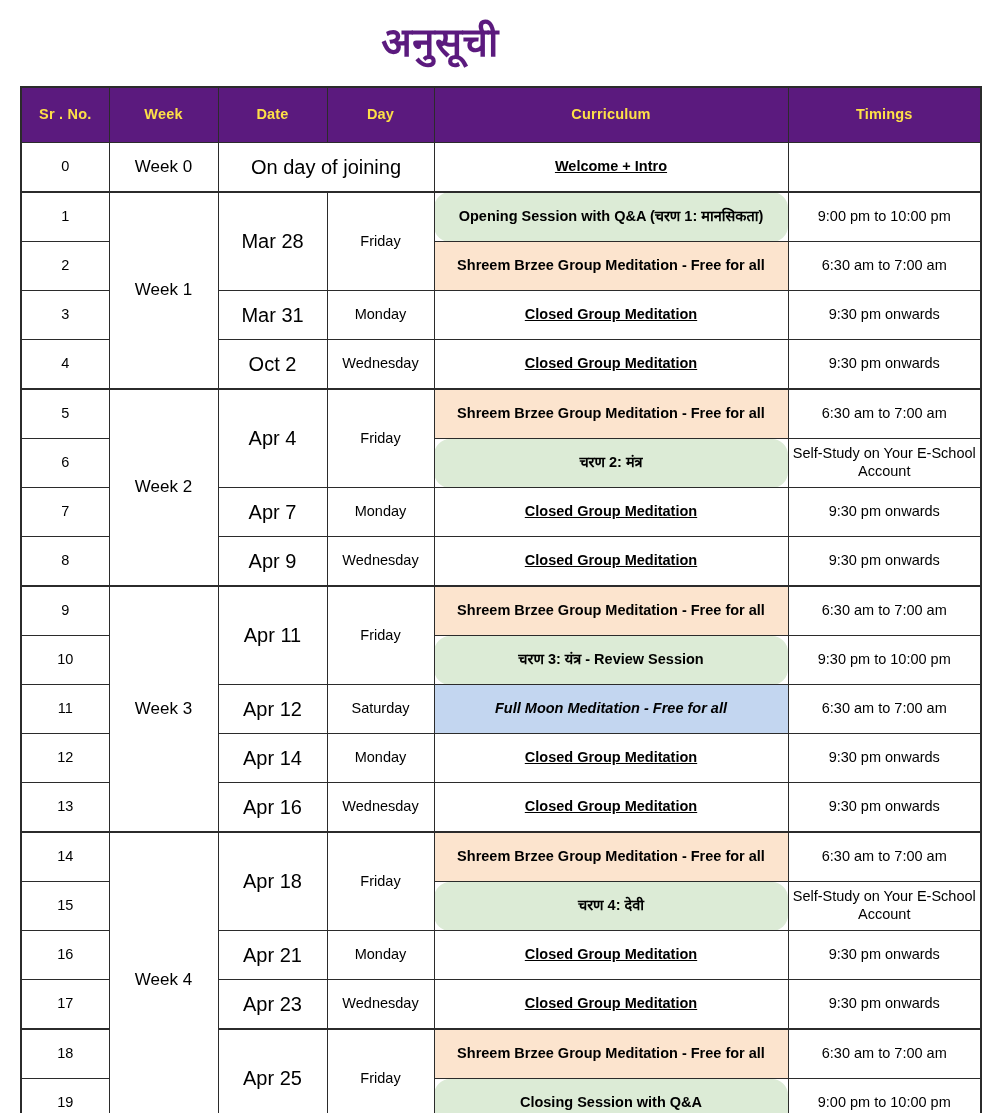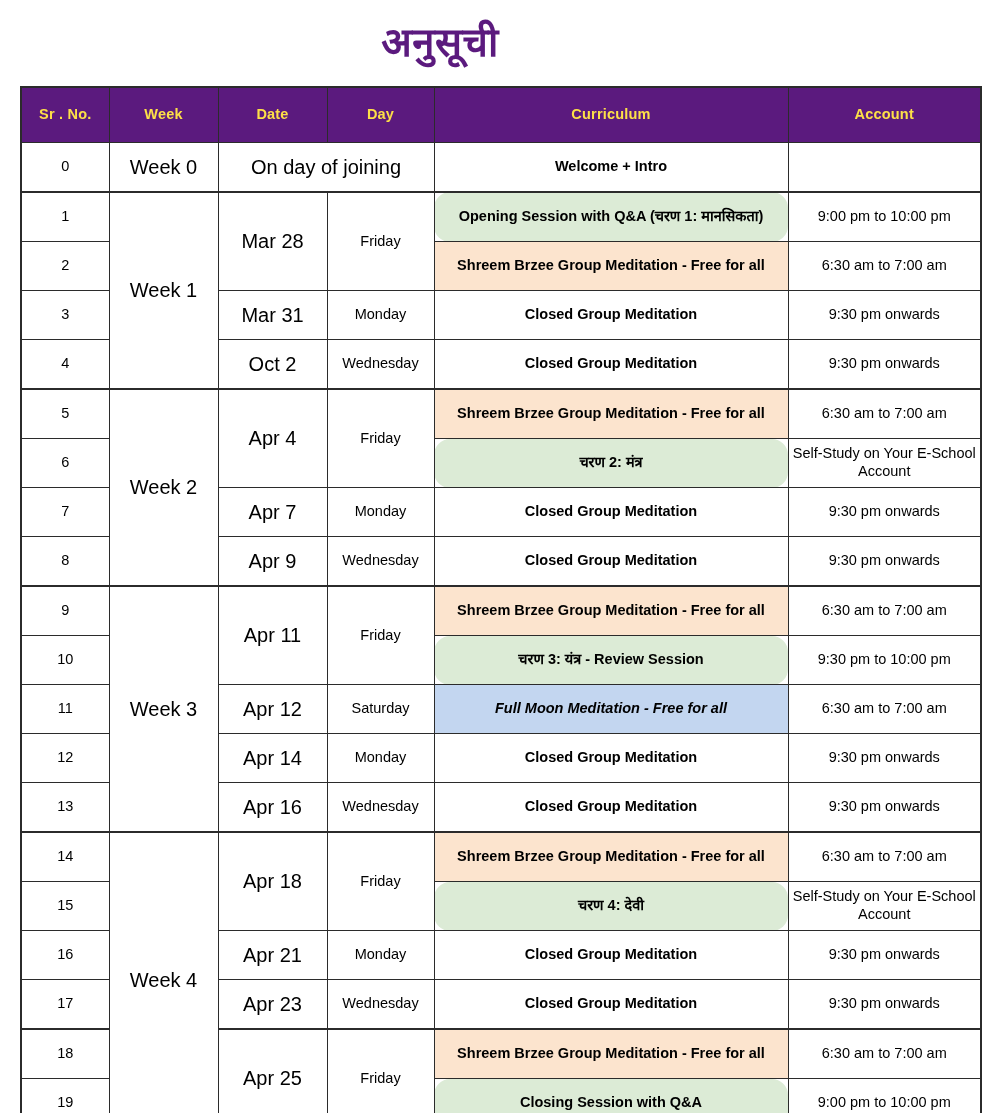--- a/index.html
+++ b/index.html
@@ -75,31 +75,31 @@
     border-color: #2b2b2b;
     letter-spacing: 0.2px;
   }
 
   
   tbody td {
     height: 38px;
     background: #ffffff;
   }
   tbody td.sr      { font-size: 14.5px; font-weight: normal; }
-  tbody td.week    { font-size: 20px; font-weight: normal; }
+  tbody td.week    { font-size: 17px; font-weight: normal; }
   tbody td.date    { font-size: 20px; font-weight: normal; }
   tbody td.day     { font-size: 14.5px; font-weight: normal; }
   tbody td.curr    { font-weight: bold; font-size: 14.5px; }
   tbody td.time    { font-size: 14.5px; font-weight: normal; }
 
   
   td.fill-green { background: #DCEBD6 !important; border-radius: 16px; }
   td.fill-peach { background: #FCE4CE !important; }
   td.fill-blue  { background: #C3D6F0 !important; font-style: italic; }
-  td.fill-none  { background: #ffffff !important; }
+  td.fill-none  { background: #ffffff !important; text-decoration: underline; }
 
   
   tr.group-top > td,
   tr.group-top > th { border-top: 2px solid #2b2b2b; }
 </style>
 </head>
 <body>
 
 <div class="page">
 
@@ -115,21 +115,21 @@
           <col class="c-curr">
           <col class="c-time">
       </colgroup>
       <thead>
         <tr>
           <th>Sr . No.</th>
           <th>Week</th>
           <th>Date</th>
           <th>Day</th>
           <th>Curriculum</th>
-          <th>Account</th>
+          <th>Timings</th>
         </tr>
       </thead>
       <tbody id="schedule-body">
           <tr>
             <td class="sr">0</td>
             <td class="week">Week 0</td>
             <td class="date" colspan="2">On day of joining</td>
             <td class="curr fill-none">Welcome + Intro</td>
             <td class="time"></td>
           </tr>

